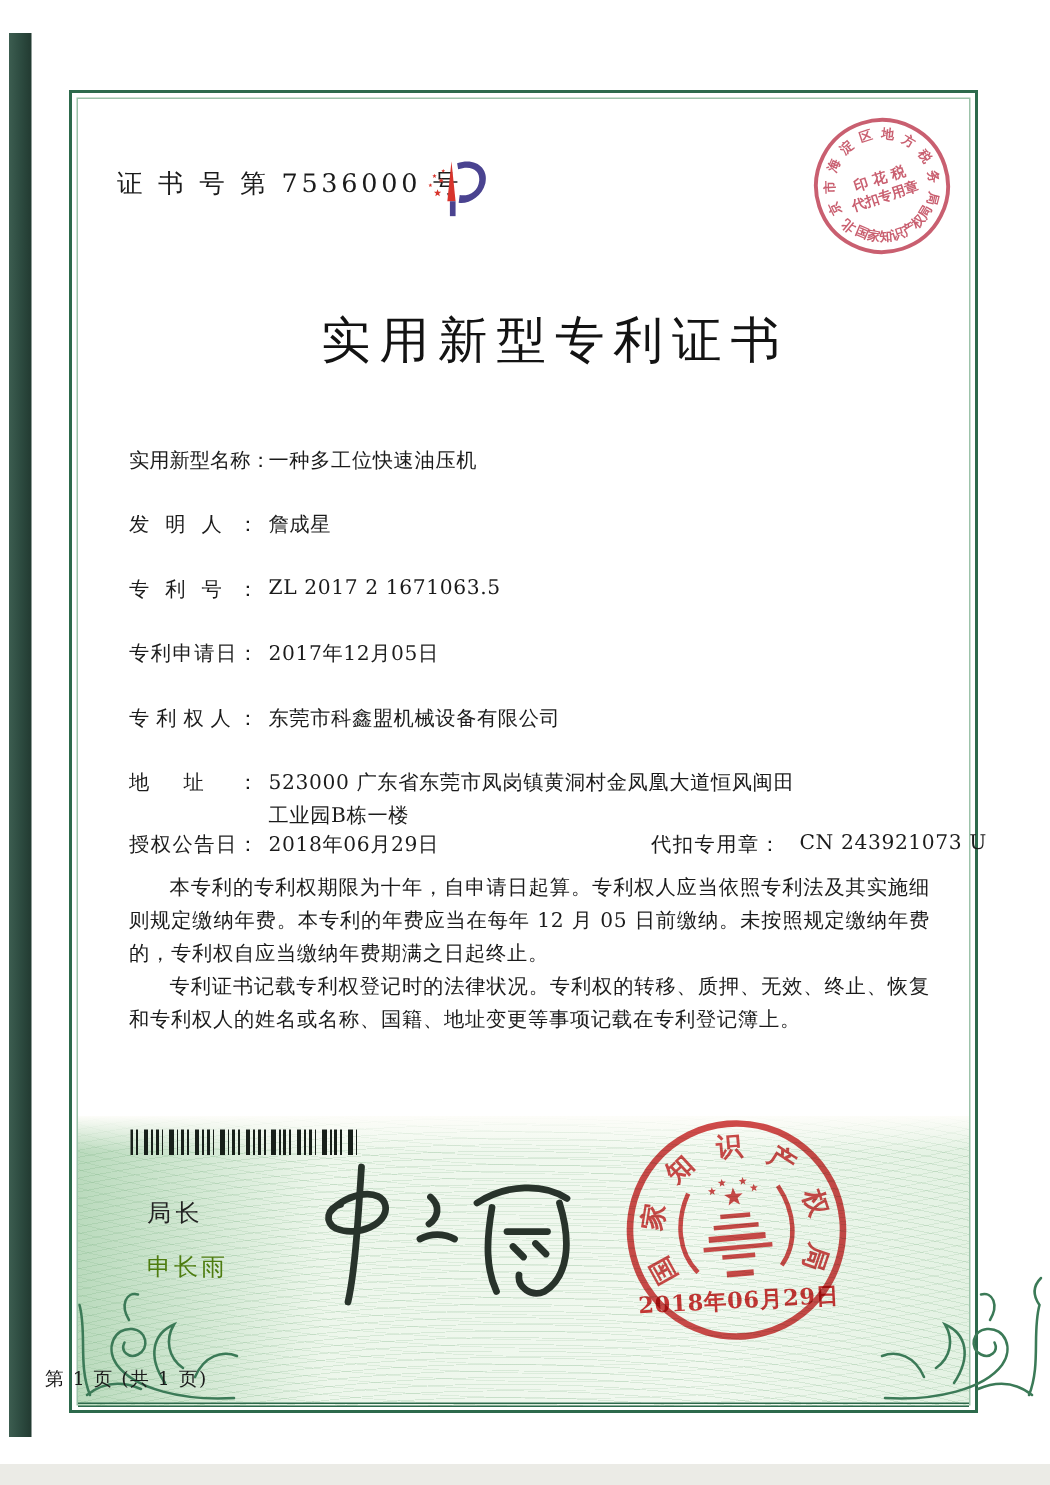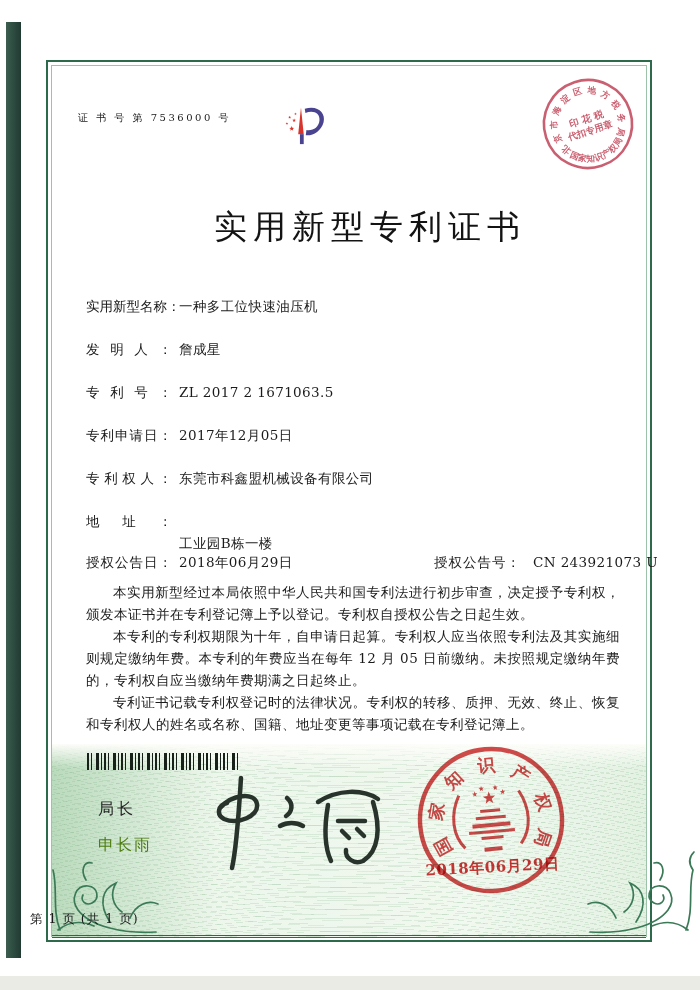--- a/index.html
+++ b/index.html
@@ -9,21 +9,21 @@
          background:linear-gradient(180deg,#fdfdfb 0%,#fcfcf8 94%,#fbfbf7 97%,#e9e9e4 98.2%,#ececе8 100%);}
   .photo::after{content:"";position:absolute;left:0;right:0;bottom:0;height:14px;background:#ebebe6;}
   
   .spine{position:absolute;left:6px;top:22px;width:15px;height:936px;
          background:linear-gradient(90deg,#3c5d50,#2c4a3f 55%,#223a31);}
   
   .frame{position:absolute;left:46px;top:60px;width:602px;height:878px;
          border:2px solid #2d6a4c;}
   .frame-inner{position:absolute;left:3px;top:3px;right:3px;bottom:3px;
          border:1px solid #9cc3aa;}
-  .certno{position:absolute;left:78px;top:111px;font-size:10px;letter-spacing:2.5px;}
+  .certno{position:absolute;left:78px;top:111px;font-size:17px;letter-spacing:2.5px;}
   .title{position:absolute;left:0;right:0;top:205px;text-align:center;
          font-size:33px;letter-spacing:6px;color:#131313;font-weight:500;margin-left:40px;}
   .logo{position:absolute;left:278px;top:104px;}
   .taxstamp{position:absolute;left:534px;top:68px;opacity:.88;mix-blend-mode:multiply;}
   
   .fields{position:absolute;left:86px;top:0;width:560px;font-size:13.5px;}
   .frow{position:absolute;left:0;display:flex;align-items:flex-start;white-space:nowrap;}
   .flabel{display:inline-block;width:86px;text-align:justify;text-align-last:justify;font-family:Liberation Mono, monospace;}
   .fvalue{margin-left:7px;letter-spacing:.4px;}
   .addr2{position:absolute;left:179px;top:535px;font-size:13.5px;letter-spacing:.4px;}
@@ -139,34 +139,34 @@
     <div class="frow" style="top:427px">
       <span class="flabel">专利申请日：</span>
       <span class="fvalue">2017年12月05日</span>
     </div>
     <div class="frow" style="top:470px">
       <span class="flabel">专利权人：</span>
       <span class="fvalue">东莞市科鑫盟机械设备有限公司</span>
     </div>
     <div class="frow" style="top:513px">
       <span class="flabel">地址：</span>
+      <span class="fvalue">523000 广东省东莞市凤岗镇黄洞村金凤凰大道恒风闽田</span>
     </div>
     <div class="frow" style="top:554px">
       <span class="flabel">授权公告日：</span>
       <span class="fvalue">2018年06月29日</span>
       <span class="grant2">
-        <span class="flabel">授权公告号：</span>
+        <span class="flabel">代扣专用章：</span>
         <span class="fvalue" style="margin-left:13px">CN 243921073 U</span>
       </span>
     </div>
   </div>
   <div class="addr2">工业园B栋一楼</div>
 
   <div class="bodytext">
-    <p>本实用新型经过本局依照中华人民共和国专利法进行初步审查，决定授予专利权，颁发本证书并在专利登记簿上予以登记。专利权自授权公告之日起生效。</p>
     <p>本专利的专利权期限为十年，自申请日起算。专利权人应当依照专利法及其实施细则规定缴纳年费。本专利的年费应当在每年 12 月 05 日前缴纳。未按照规定缴纳年费的，专利权自应当缴纳年费期满之日起终止。</p>
     <p>专利证书记载专利权登记时的法律状况。专利权的转移、质押、无效、终止、恢复和专利权人的姓名或名称、国籍、地址变更等事项记载在专利登记簿上。</p>
   </div>
 
   <div class="barcode"></div>
 
   <div class="director-title">局长</div>
   <div class="director-name">申长雨</div>
 
   <svg class="signature" width="210" height="105" viewBox="0 0 210 105">

